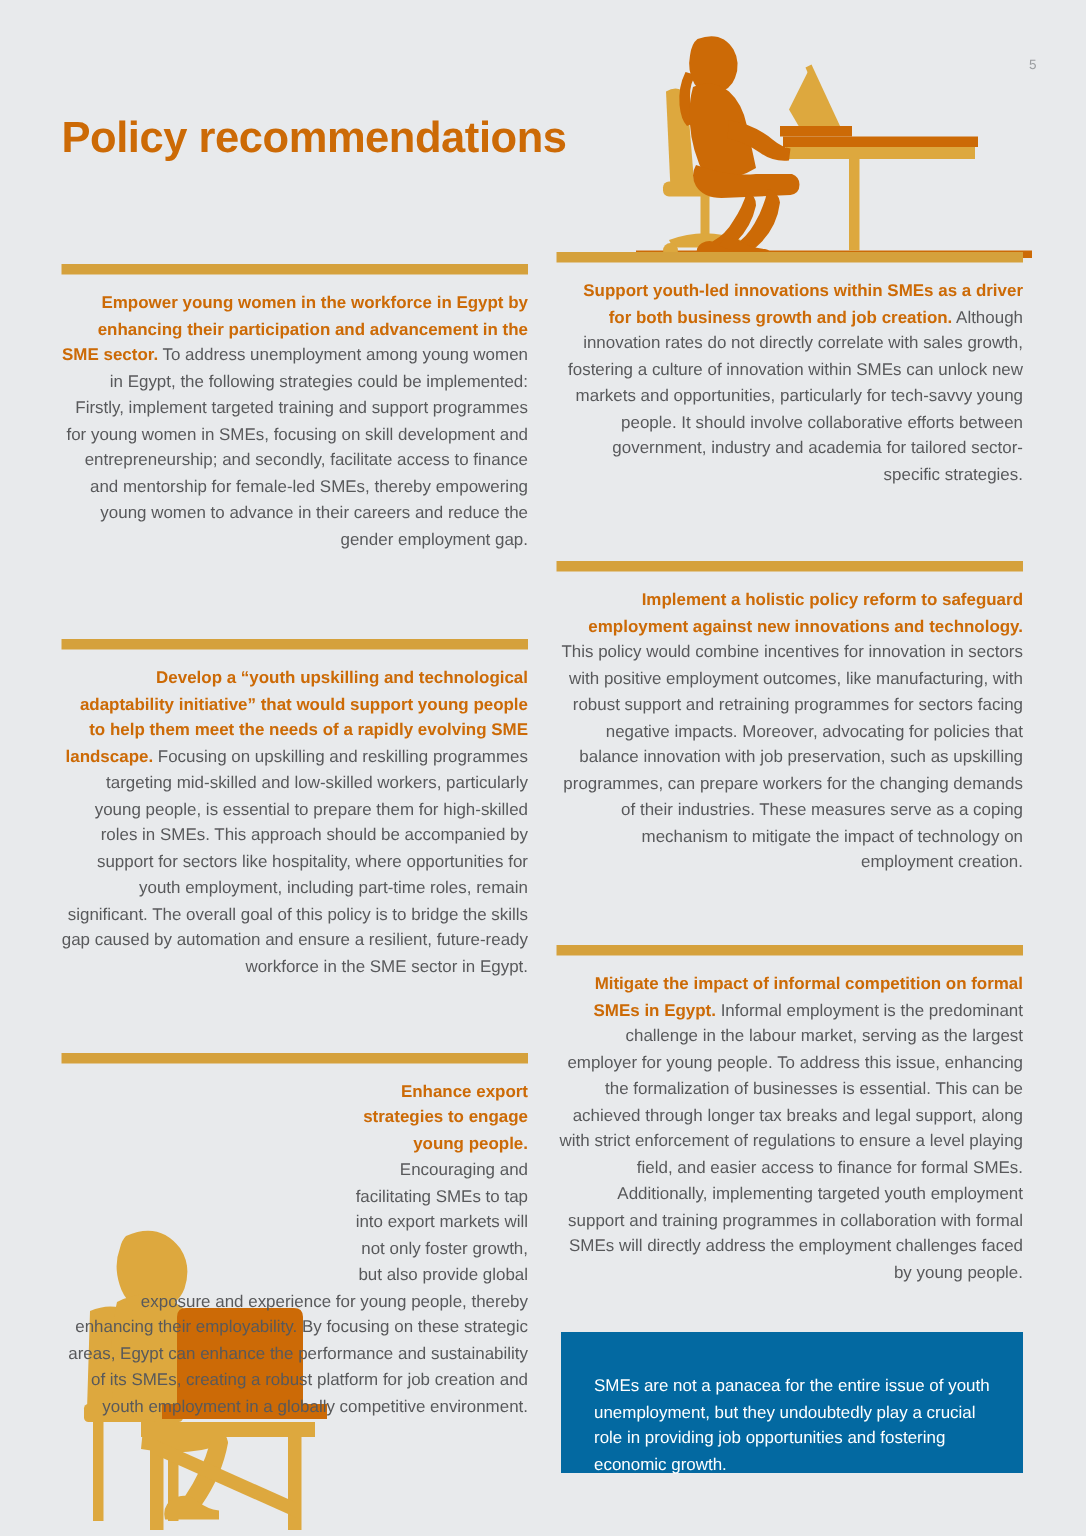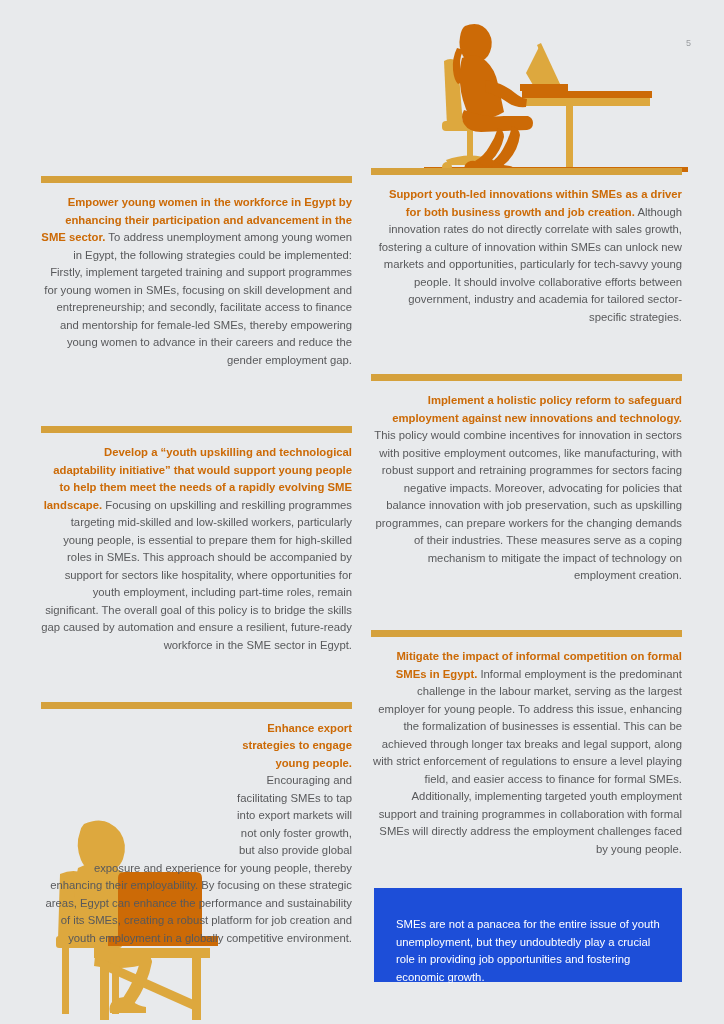--- a/index.html
+++ b/index.html
@@ -88,21 +88,21 @@
     shape-outside: inset(0);
   }
 
   
   .callout {
     position: absolute;
     left: 374px;
     top: 888px;
     width: 308px;
     height: 94px;
-    background: #1d4ed8;
+    background: #0369a1;
     box-sizing: border-box;
     padding: 17px 21px 0 22px;
   }
   .callout-text {
     font-size: 11.3px;
     line-height: 1.55;
     color: #ffffff;
   }
 
   
@@ -124,20 +124,21 @@
   }
   svg { display: block; }
 </style>
 </head>
 <body>
 
 <div class="page">
 
   <div class="page-number">5</div>
 
+  <h1 class="page-title">Policy recommendations</h1>
 
   <div class="illus-top">
     <svg viewBox="0 0 272 160" width="272" height="160" aria-hidden="true">
 
       <rect x="4" y="149" width="264" height="5" fill="#cc6a06"></rect>
 
       <g fill="#dda83e">
         <path d="M24 43 q8 -5 14 2 l5 62 q-9 6 -16 1 z"></path>
         <rect x="22" y="103" width="58" height="10" rx="4"></rect>
         <rect x="47" y="110" width="6" height="30"></rect>

